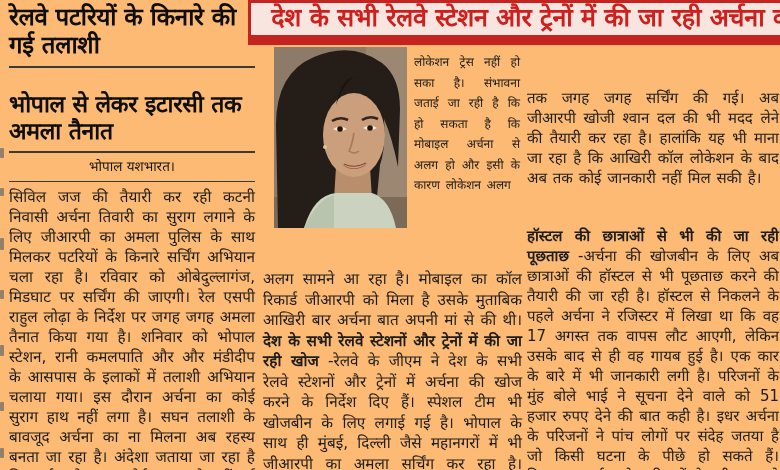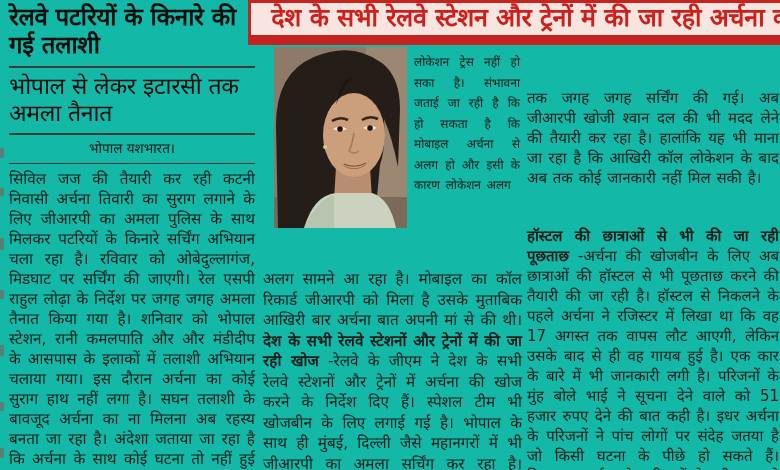--- a/index.html
+++ b/index.html
@@ -1,36 +1,36 @@
 <!DOCTYPE html>
 <html lang="hi"><head>
 <meta charset="utf-8">
 <style>
   * { margin: 0; padding: 0; box-sizing: border-box; }
   html, body { background: #e8e6e1; }
   .page {
     position: relative;
     width: 780px; height: 470px;
-    background: #14b8a6;
+    background: #fdba74;
     overflow: hidden;
     font-family: "DejaVu Sans", "Liberation Sans", sans-serif;
     color: #1c1c1c;
   }
   
   .em { position: absolute; left: 0; width: 4px; background: #6f6c66; opacity: .75; border-radius: 1px; }
 
   
   .left-col { position: absolute; left: 9px; top: 4px; width: 246px; }
   .left-col h1 {
     font-size: 24px; line-height: 1.16; font-weight: 700; color: #0e0e0e;
     letter-spacing: -0.3px;
   }
   .left-col h2 {
-    font-size: 23px; line-height: 1.18; font-weight: 400; color: #0e0e0e;
-    margin-top: 5px; letter-spacing: -0.3px;
+    font-size: 23px; line-height: 1.18; font-weight: 700; color: #0e0e0e;
+    margin-top: 23px; letter-spacing: -0.3px;
   }
   .rule  { border-top: 2px solid #3a3a38; margin-top: 6px; }
   .rule.thin { border-top-width: 1.5px; margin-top: 3px; }
   .byline { text-align: center; font-weight: 400; font-size: 13.5px; padding: 4px 0 3px; color: #161616; }
   .body {
     font-size: 15.3px; line-height: 20px; text-align: justify; color: #1d1d1c;
     word-spacing: 1px;
     margin-top: 38px;
   }
   .left-col .body { margin-top: 5px; }

